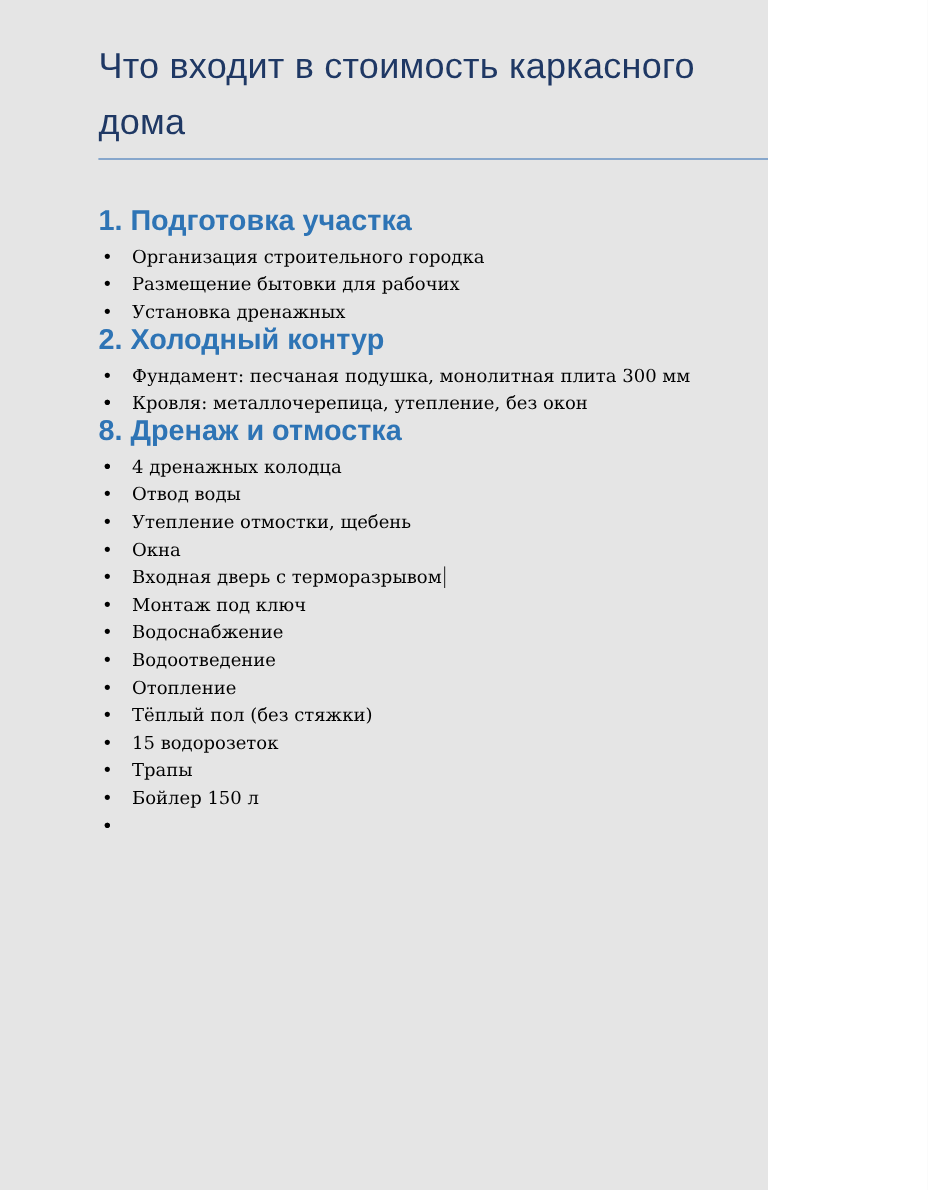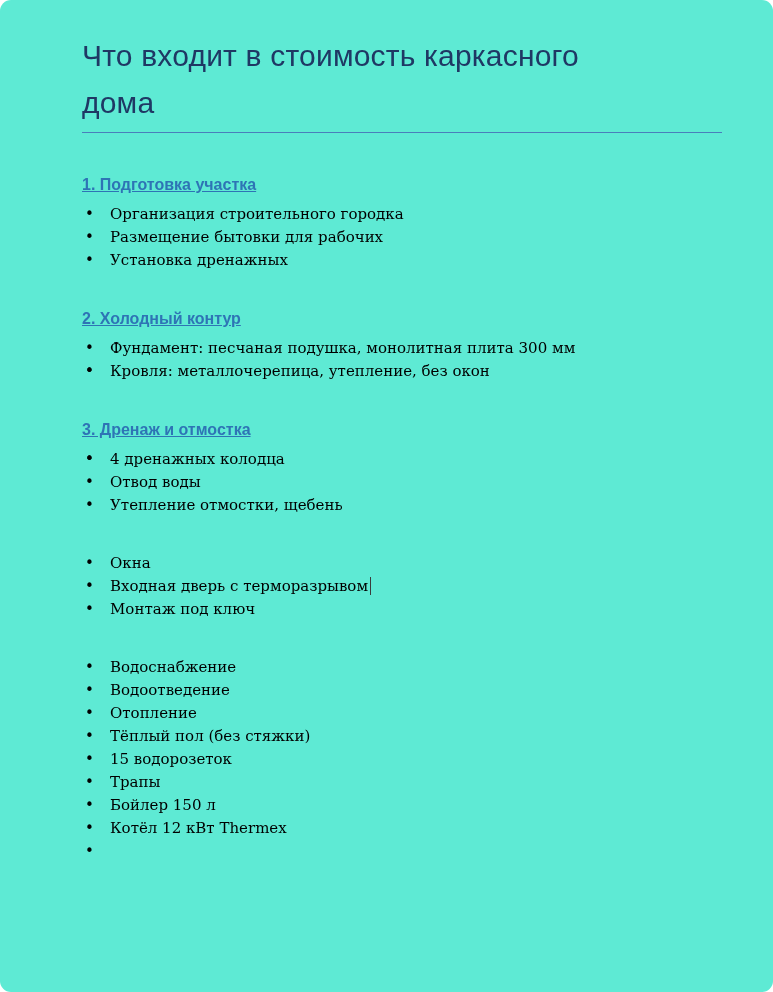--- a/index.html
+++ b/index.html
@@ -2,59 +2,56 @@
 <html><head>
 <meta charset="utf-8">
 <style>
   html, body {
     margin: 0;
     padding: 0;
     background: #ffffff;
   }
   .page {
     position: relative;
-    width: 773px;
+    width: 640px;
     height: 992px;
-    background: #5eead4;
+    background: #e5e5e5;
     box-sizing: border-box;
     padding: 32px 50px 0 82px;
     overflow: hidden;
     font-family: "Liberation Sans", sans-serif;
-    border-radius: 11px;
   }
   h1.doc-title {
     margin: 0;
     font-family: "Liberation Sans", sans-serif;
     font-weight: normal;
     font-size: 30px;
     line-height: 47px;
     color: #1F3864;
     white-space: pre-line;
     letter-spacing: 0.2px;
   }
   .title-rule {
     border: none;
     border-bottom: 1px solid #4A7EBB;
     margin: 6px 0 0 0;
     width: 640px;
   }
   section.doc-section {
-    margin-top: 35px;
   }
   section.doc-section.first {
     margin-top: 40px;
   }
   h2.section-heading {
     margin: 0 0 6px 0;
     font-family: "Liberation Sans", sans-serif;
     font-weight: bold;
-    font-size: 16px;
+    font-size: 24px;
     line-height: 24px;
     color: #2E74B5;
-    text-decoration: underline;
   }
   ul.bullets {
     margin: 0;
     padding: 0;
     list-style: none;
   }
   ul.bullets li {
     position: relative;
     padding-left: 28px;
     font-family: "DejaVu Serif", serif;
@@ -120,21 +117,21 @@
         <span class="bullet">•</span>
       </li>
       <li>
         <span class="bullet">•</span>
         <span class="item-text">Кровля: металлочерепица, утепление, без окон</span>
       </li>
     </ul>
   </section>
 
   <section class="doc-section">
-    <h2 class="section-heading">3. Дренаж и отмостка</h2>
+    <h2 class="section-heading">8. Дренаж и отмостка</h2>
     <ul class="bullets">
       <li>
         <span class="bullet">•</span>
       </li>
       <li>
         <span class="bullet">•</span>
         <span class="item-text">4 дренажных колодца</span>
       </li>
       <li>
         <span class="bullet">•</span>
@@ -189,21 +186,20 @@
       <li>
         <span class="bullet">•</span>
         <span class="item-text">Трапы</span>
       </li>
       <li>
         <span class="bullet">•</span>
         <span class="item-text">Бойлер 150 л</span>
       </li>
       <li>
         <span class="bullet">•</span>
-        <span class="item-text">Котёл 12 кВт Thermex</span>
       </li>
       <li>
         <span class="bullet">•</span>
       </li>
     </ul>
   </section>
 
 </div>
 
 </body></html>

